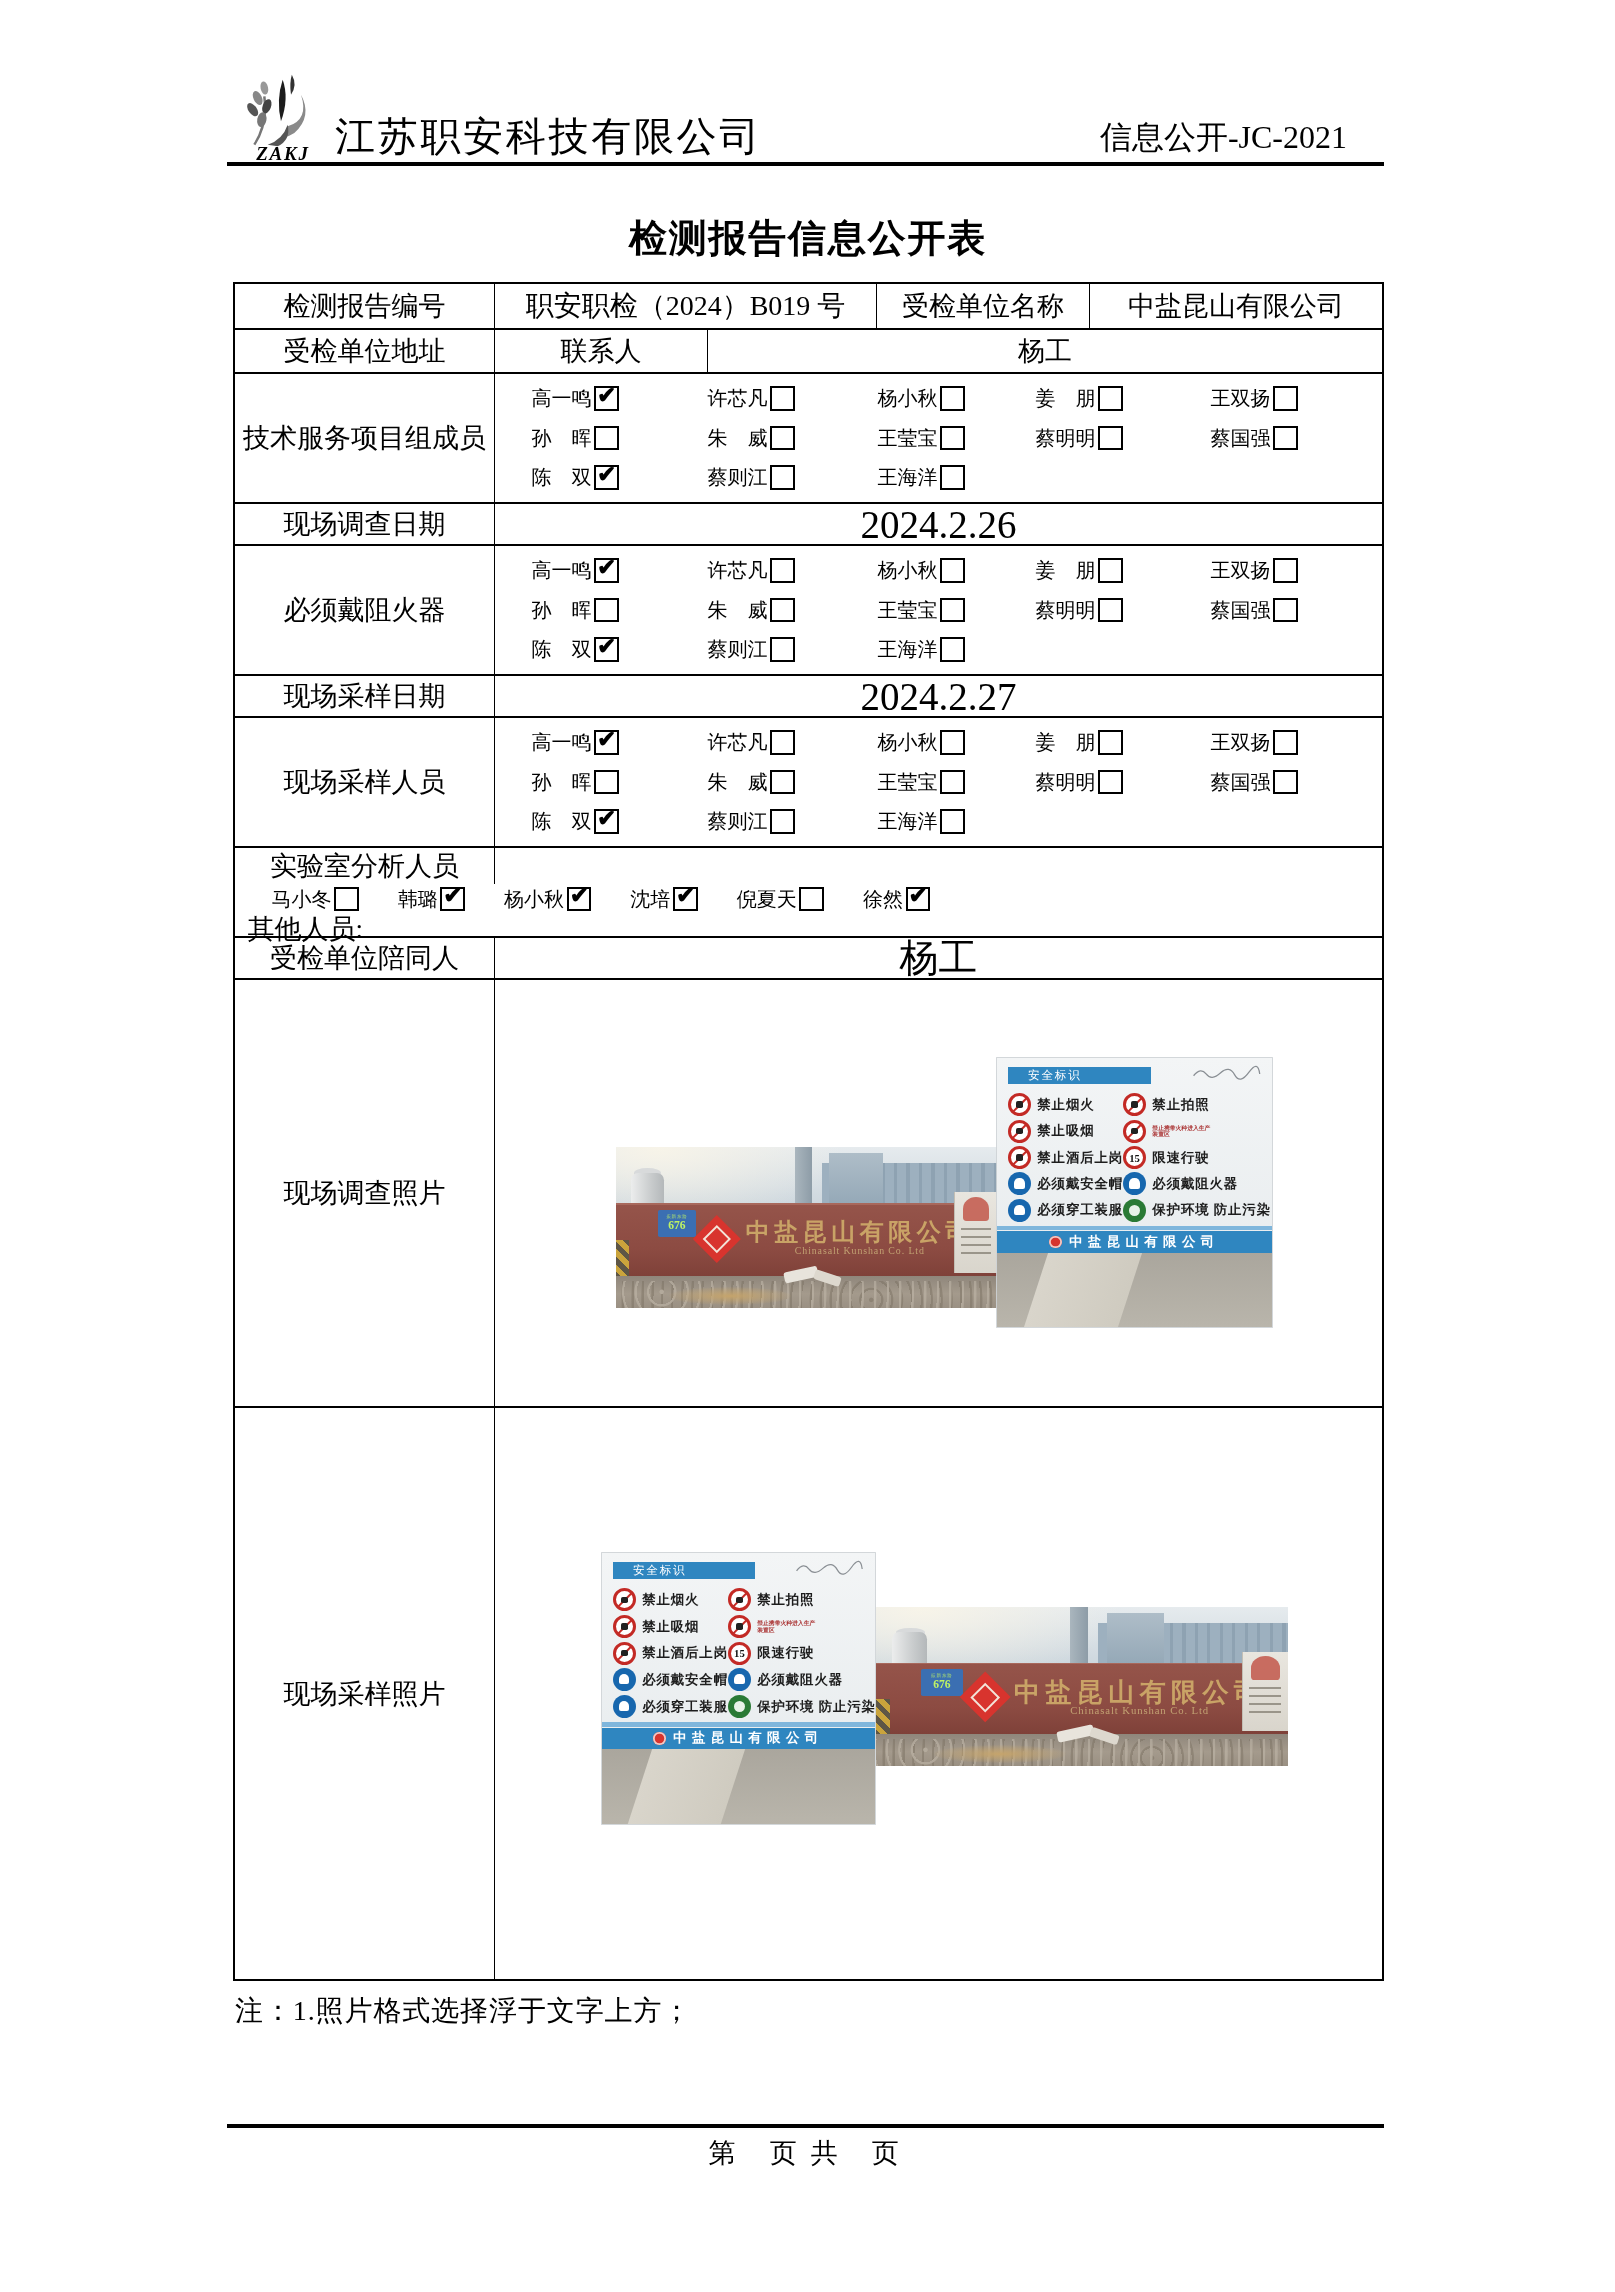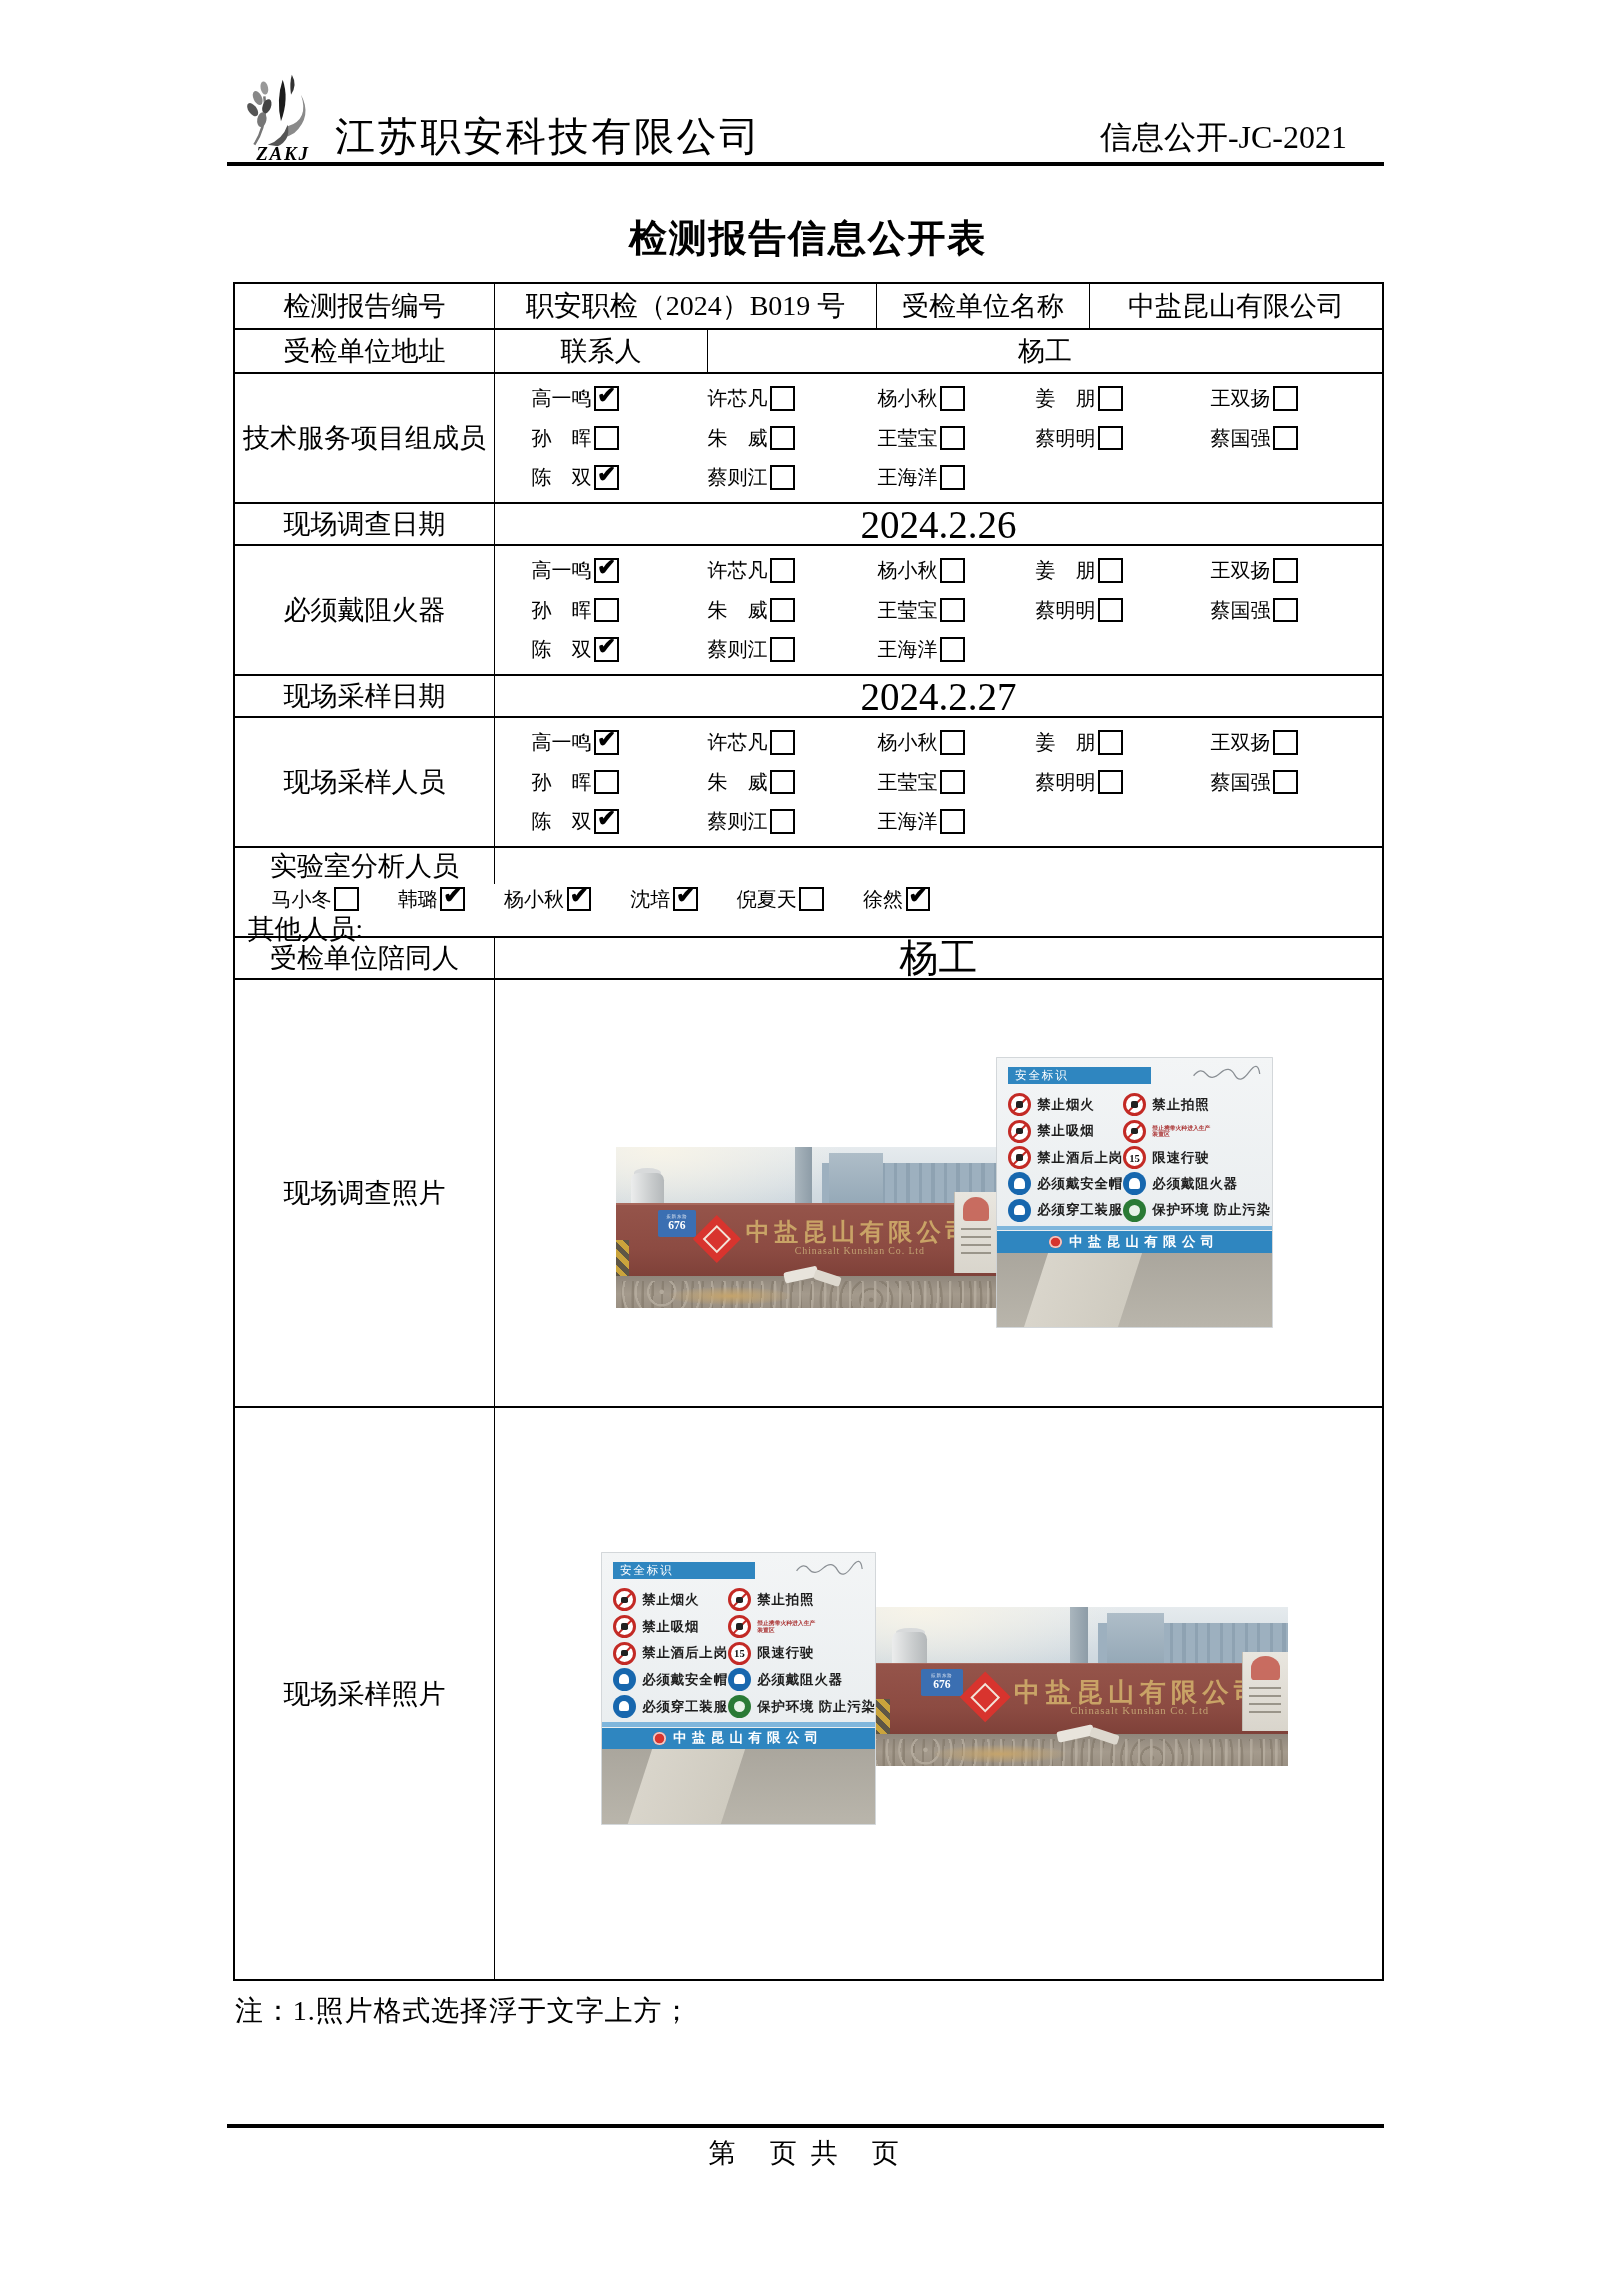--- a/index.html
+++ b/index.html
@@ -71,21 +71,21 @@
       display:flex;align-items:center;justify-content:center;}
   .gate .diamond .d1{width:68%;aspect-ratio:1;background:#d8342e;transform:rotate(45deg);
       display:flex;align-items:center;justify-content:center;}
   .gate .diamond .d1::after{content:"";width:46%;height:46%;border:2.7px solid #f3e3d8;}
   .gate .cn{position:absolute;left:33%;top:43%;width:62%;text-align:center;color:#c9a366;
       font-weight:bold;white-space:nowrap;}
   .gate .en{position:absolute;left:33%;top:61%;width:62%;text-align:center;color:#c2a172;
       white-space:nowrap;}
   .gate .rsign{position:absolute;left:11%;top:39%;width:10%;height:17%;background:#3b6fb2;
       border-radius:1.8px;display:flex;flex-direction:column;align-items:center;justify-content:center;
-      color:#ffffff;}
+      color:#bef264;}
   .gate .rsign .tiny{font-size:4.5px;line-height:4.5px;opacity:.85;letter-spacing:0.9px;}
   .gate .board{position:absolute;right:0;top:28%;width:11%;height:50%;
       background:linear-gradient(180deg,#e9e6df,#d9d5cc);border-left:1.8px solid #c2beb4;}
   .gate .board .arch{position:absolute;left:18%;top:6%;width:64%;height:30%;
       background:#c2574a;border-radius:50% 50% 3.6px 3.6px;opacity:.85;}
   .gate .board .ln{position:absolute;left:15%;width:70%;height:1.8px;background:#9a958a;}
   .gate .ground{position:absolute;left:0;top:80%;width:100%;height:20%;
       background:linear-gradient(180deg,#8f867b,#a49a8c 55%,#9a9083);}
   .gate .gravel{position:absolute;left:0;top:83%;width:100%;height:17%;opacity:.5;
       background:repeating-radial-gradient(circle at 12% 40%,#c5bcae 0 1.8px,transparent 2.7px 12.5px),
@@ -95,21 +95,21 @@
   .gate .debris1,.gate .debris2{position:absolute;background:#e8e4dc;border-radius:2.7px;}
   .gate .debris1{left:44%;top:76%;width:9%;height:7%;transform:rotate(-12deg);}
   .gate .debris2{left:52%;top:78%;width:7%;height:6%;transform:rotate(18deg);background:#ddd8ce;}
   .gate .rail{position:absolute;left:0;top:58%;width:3.5%;height:38%;
       background:repeating-linear-gradient(45deg,#caa43c 0 5.4px,#5e5646 5.4px 10.7px);}
 
   
   .ssign{position:absolute;background:linear-gradient(180deg,#f3f5f6,#e9edef 70%,#dfe3e5 72%);
       overflow:hidden;box-shadow:0 0 0 0.9px #cfd3d6;}
   .ssign .shead{position:absolute;left:4%;top:3.2%;width:52%;height:6.5%;background:#2f86c0;
-      color:#fff;display:flex;align-items:center;padding-left:7px;box-sizing:border-box;
+      color:#fff;display:flex;align-items:center;padding-left:20px;box-sizing:border-box;
       font-size:11.6px;letter-spacing:1.8px;}
   .ssign .scribble{position:absolute;right:4%;top:2.5%;width:26%;height:6%;}
   .ssign .cols{position:absolute;left:4%;top:13%;width:92%;height:48%;display:flex;}
   .ssign .col{flex:1;display:flex;flex-direction:column;justify-content:space-between;}
   .sr{display:flex;align-items:center;height:18%;}
   .si{width:23px;height:23px;border-radius:50%;flex:none;margin-right:6.3px;position:relative;
       box-sizing:border-box;}
   .si.prohibit{border:3.6px solid #c32a25;background:#fff;}
   .si.prohibit::before{content:"";position:absolute;left:46%;top:-8%;width:14%;height:116%;
       background:#c32a25;transform:rotate(45deg);}

